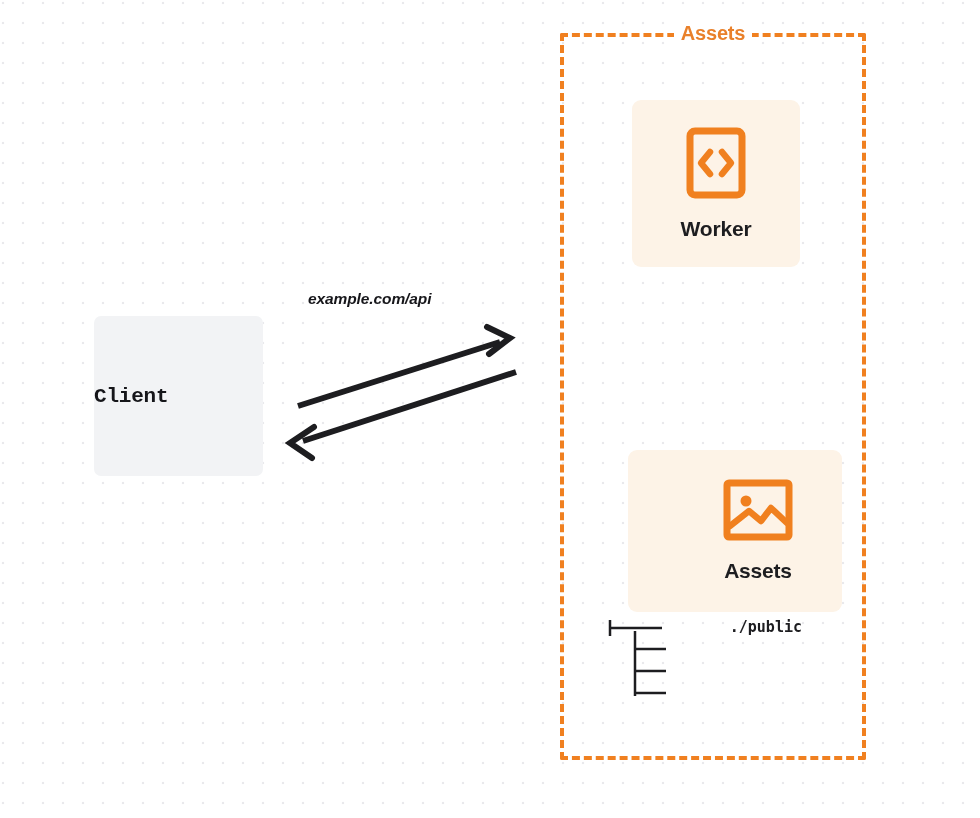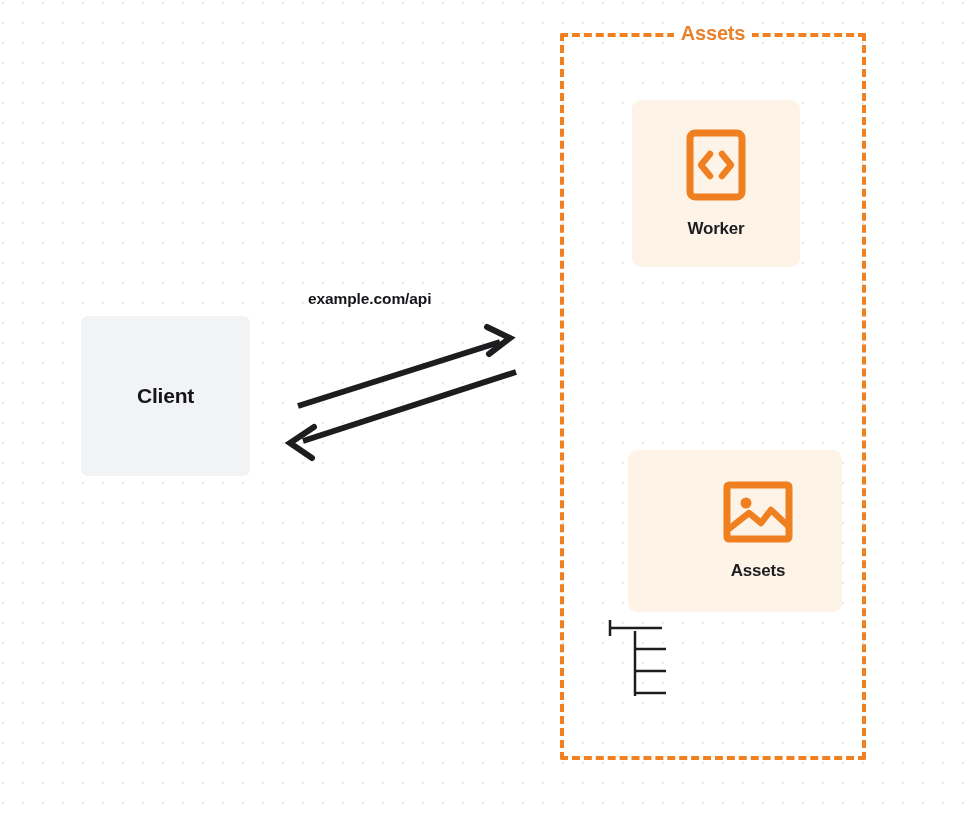--- a/index.html
+++ b/index.html
@@ -20,29 +20,29 @@
     height: 818px;
     background-color: #ffffff;
     background-image: radial-gradient(circle, #e9e9ec 1.35px, rgba(255,255,255,0) 1.6px);
     background-size: 20px 20px;
     background-position: 13px 13px;
   }
 
   
   #client-node {
     position: absolute;
-    left: 81px;
+    left: 94px;
     top: 316px;
     width: 169px;
     height: 160px;
     background: #f2f3f5;
     border-radius: 7px;
     display: flex;
     align-items: center;
-    justify-content: center;
+    font-family: Liberation Mono, monospace;
   }
   #client-node .node-label {
     font-size: 21px;
     font-weight: bold;
     color: #16161a;
     letter-spacing: -0.2px;
   }
 
   
   #arrow-layer {
@@ -56,20 +56,21 @@
 
   #request-label {
     position: absolute;
     left: 308px;
     top: 290px;
     font-size: 15.5px;
     font-weight: bold;
     color: #16161a;
     letter-spacing: -0.1px;
     white-space: nowrap;
+    font-style: italic;
   }
 
   
   #project-group {
     position: absolute;
     left: 560px;
     top: 33px;
     width: 306px;
     height: 727px;
     box-sizing: border-box;
@@ -115,21 +116,21 @@
     top: 450px;
     width: 168px;
     height: 162px;
     padding-left: 46px;
   }
   .service-card .card-icon {
     display: block;
     margin-bottom: 14px;
   }
   .service-card .card-label {
-    font-size: 17px;
+    font-size: 21px;
     font-weight: bold;
     color: #1d1d20;
     letter-spacing: -0.2px;
   }
 
   
   #asset-file-tree {
     position: absolute;
     left: 600px;
     top: 617px;
@@ -215,15 +216,18 @@
 
       <line x1="10" y1="3" x2="10" y2="19" stroke="#1d1d20" stroke-width="2.5"></line>
       <line x1="10" y1="11" x2="62" y2="11" stroke="#1d1d20" stroke-width="2.5"></line>
 
       <line x1="35" y1="14" x2="35" y2="79" stroke="#1d1d20" stroke-width="2.5"></line>
 
       <line x1="35" y1="32" x2="66" y2="32" stroke="#1d1d20" stroke-width="2.5"></line>
       <line x1="35" y1="54" x2="66" y2="54" stroke="#1d1d20" stroke-width="2.5"></line>
       <line x1="35" y1="76" x2="66" y2="76" stroke="#1d1d20" stroke-width="2.5"></line>
     </svg>
+    <div class="tree-row">
+      <span class="tree-name">./public</span>
+    </div>
   </div>
 
 </div>
 
 </body></html>

